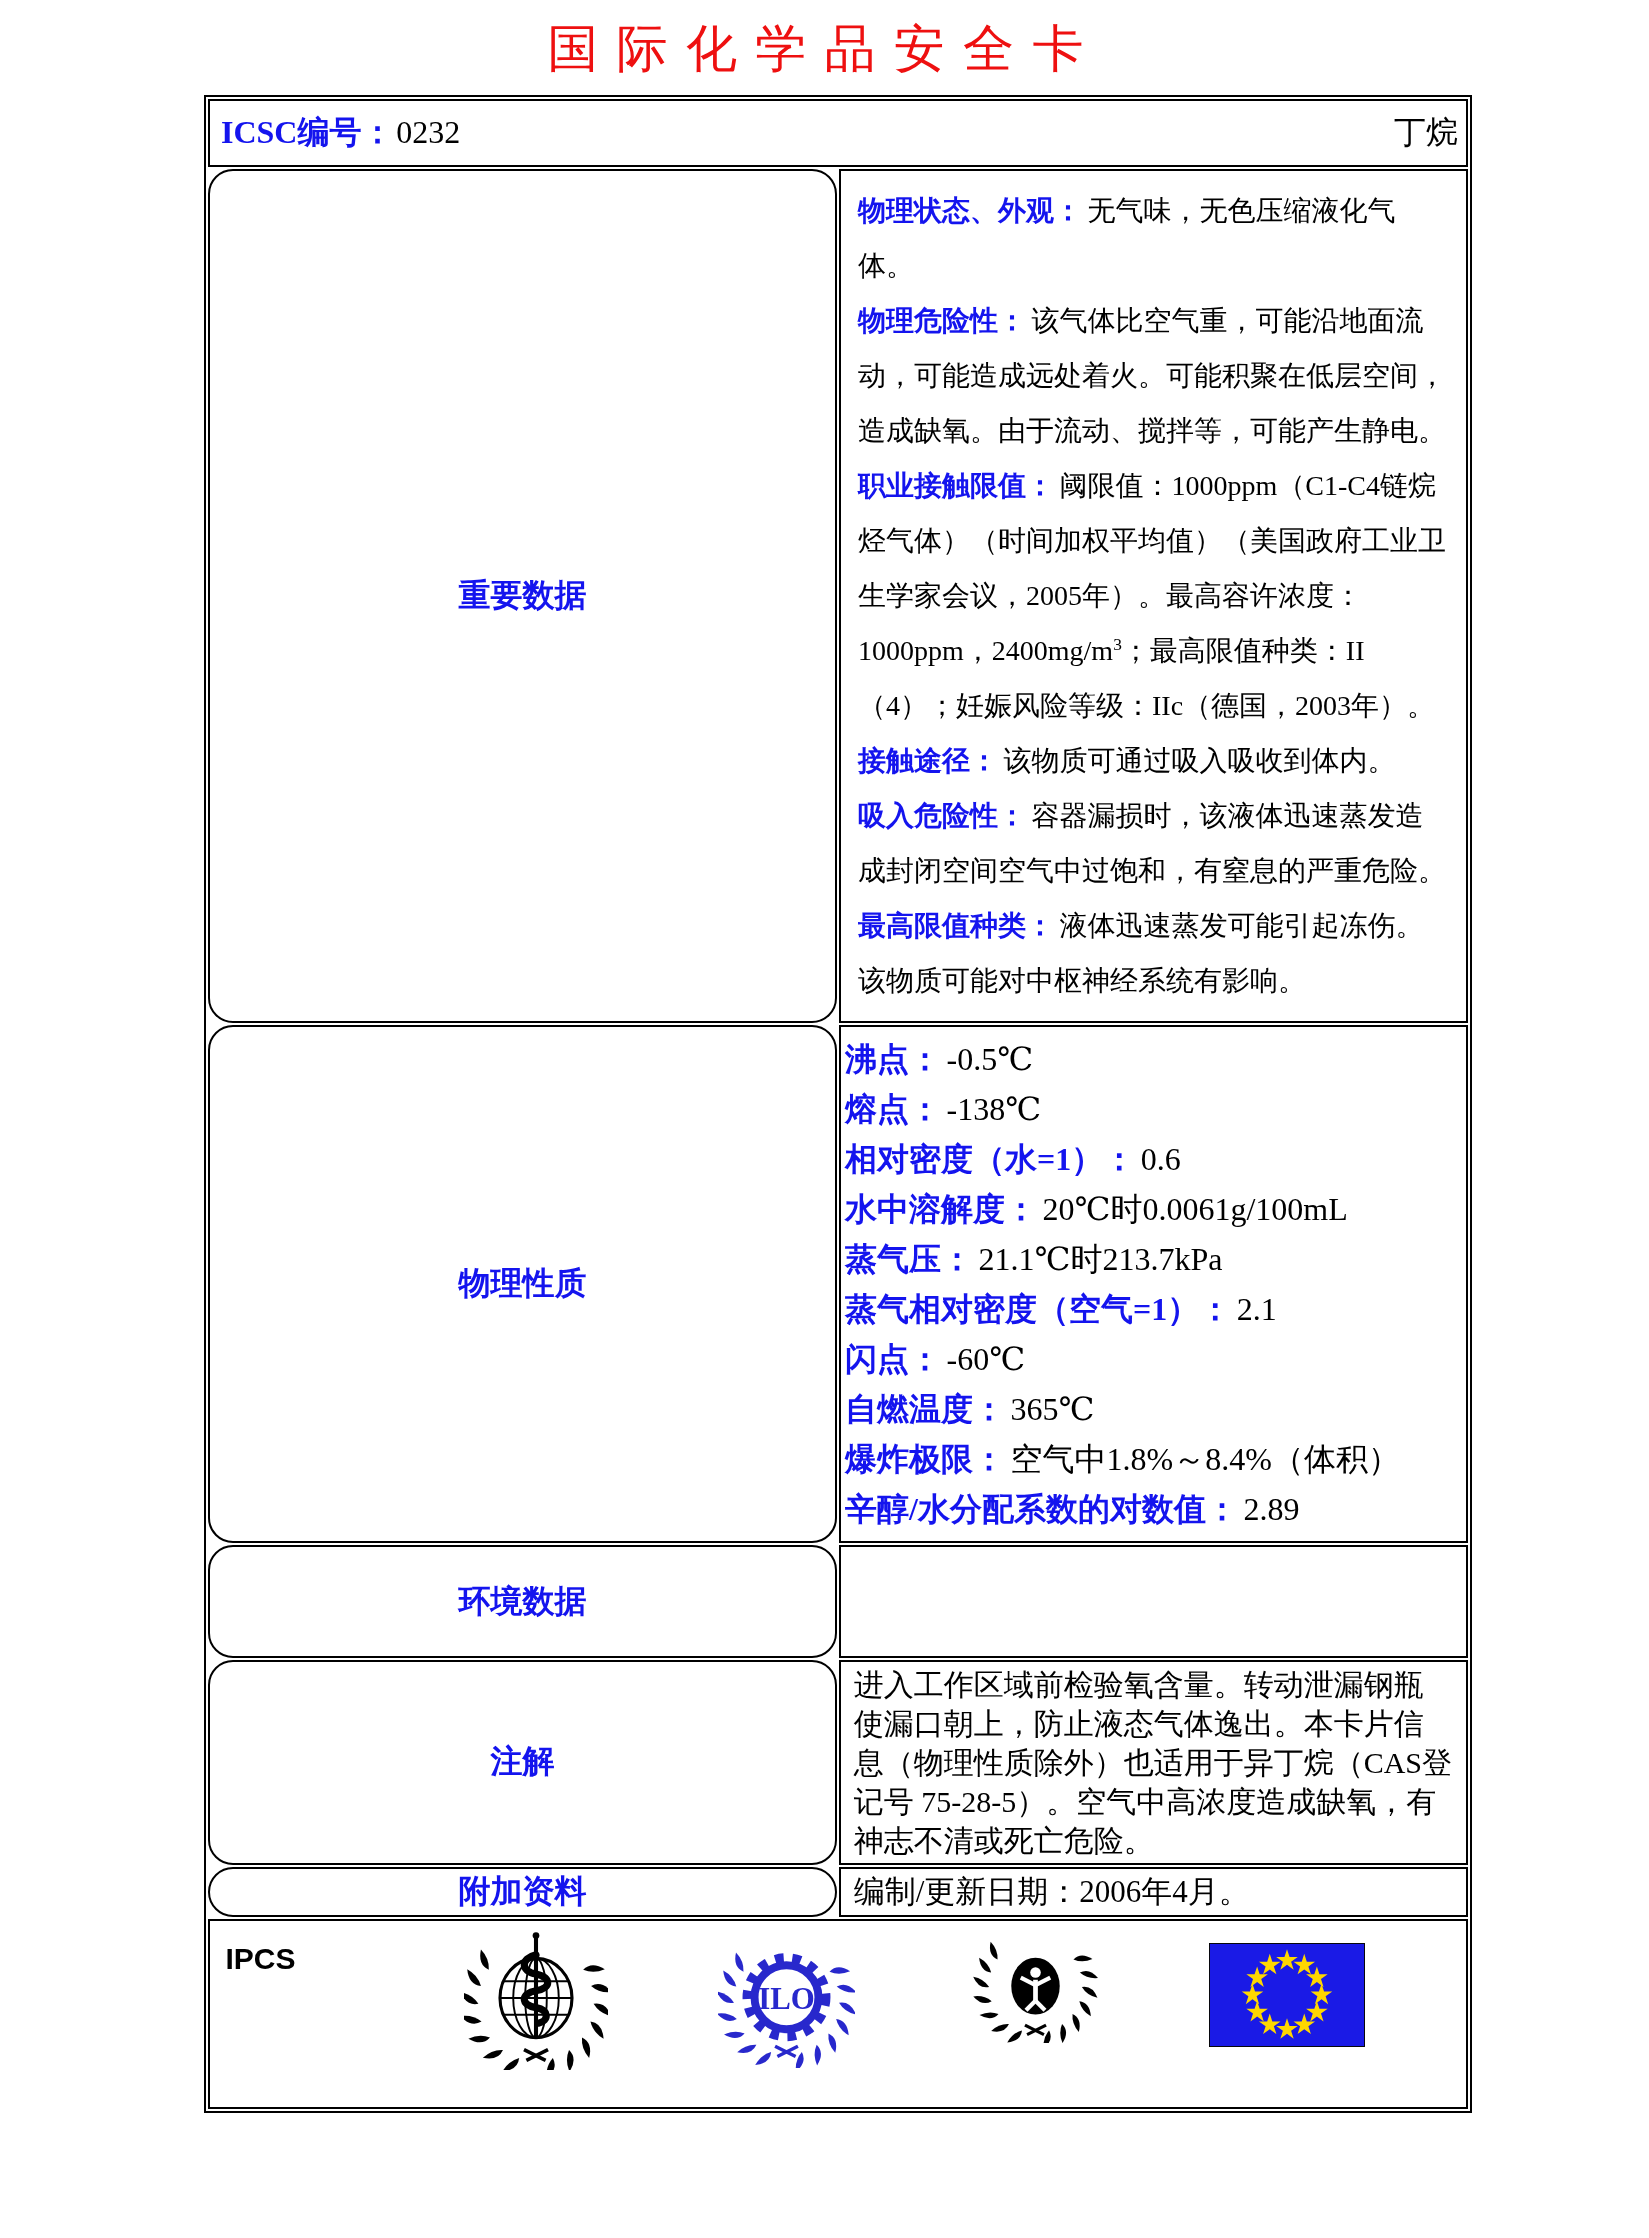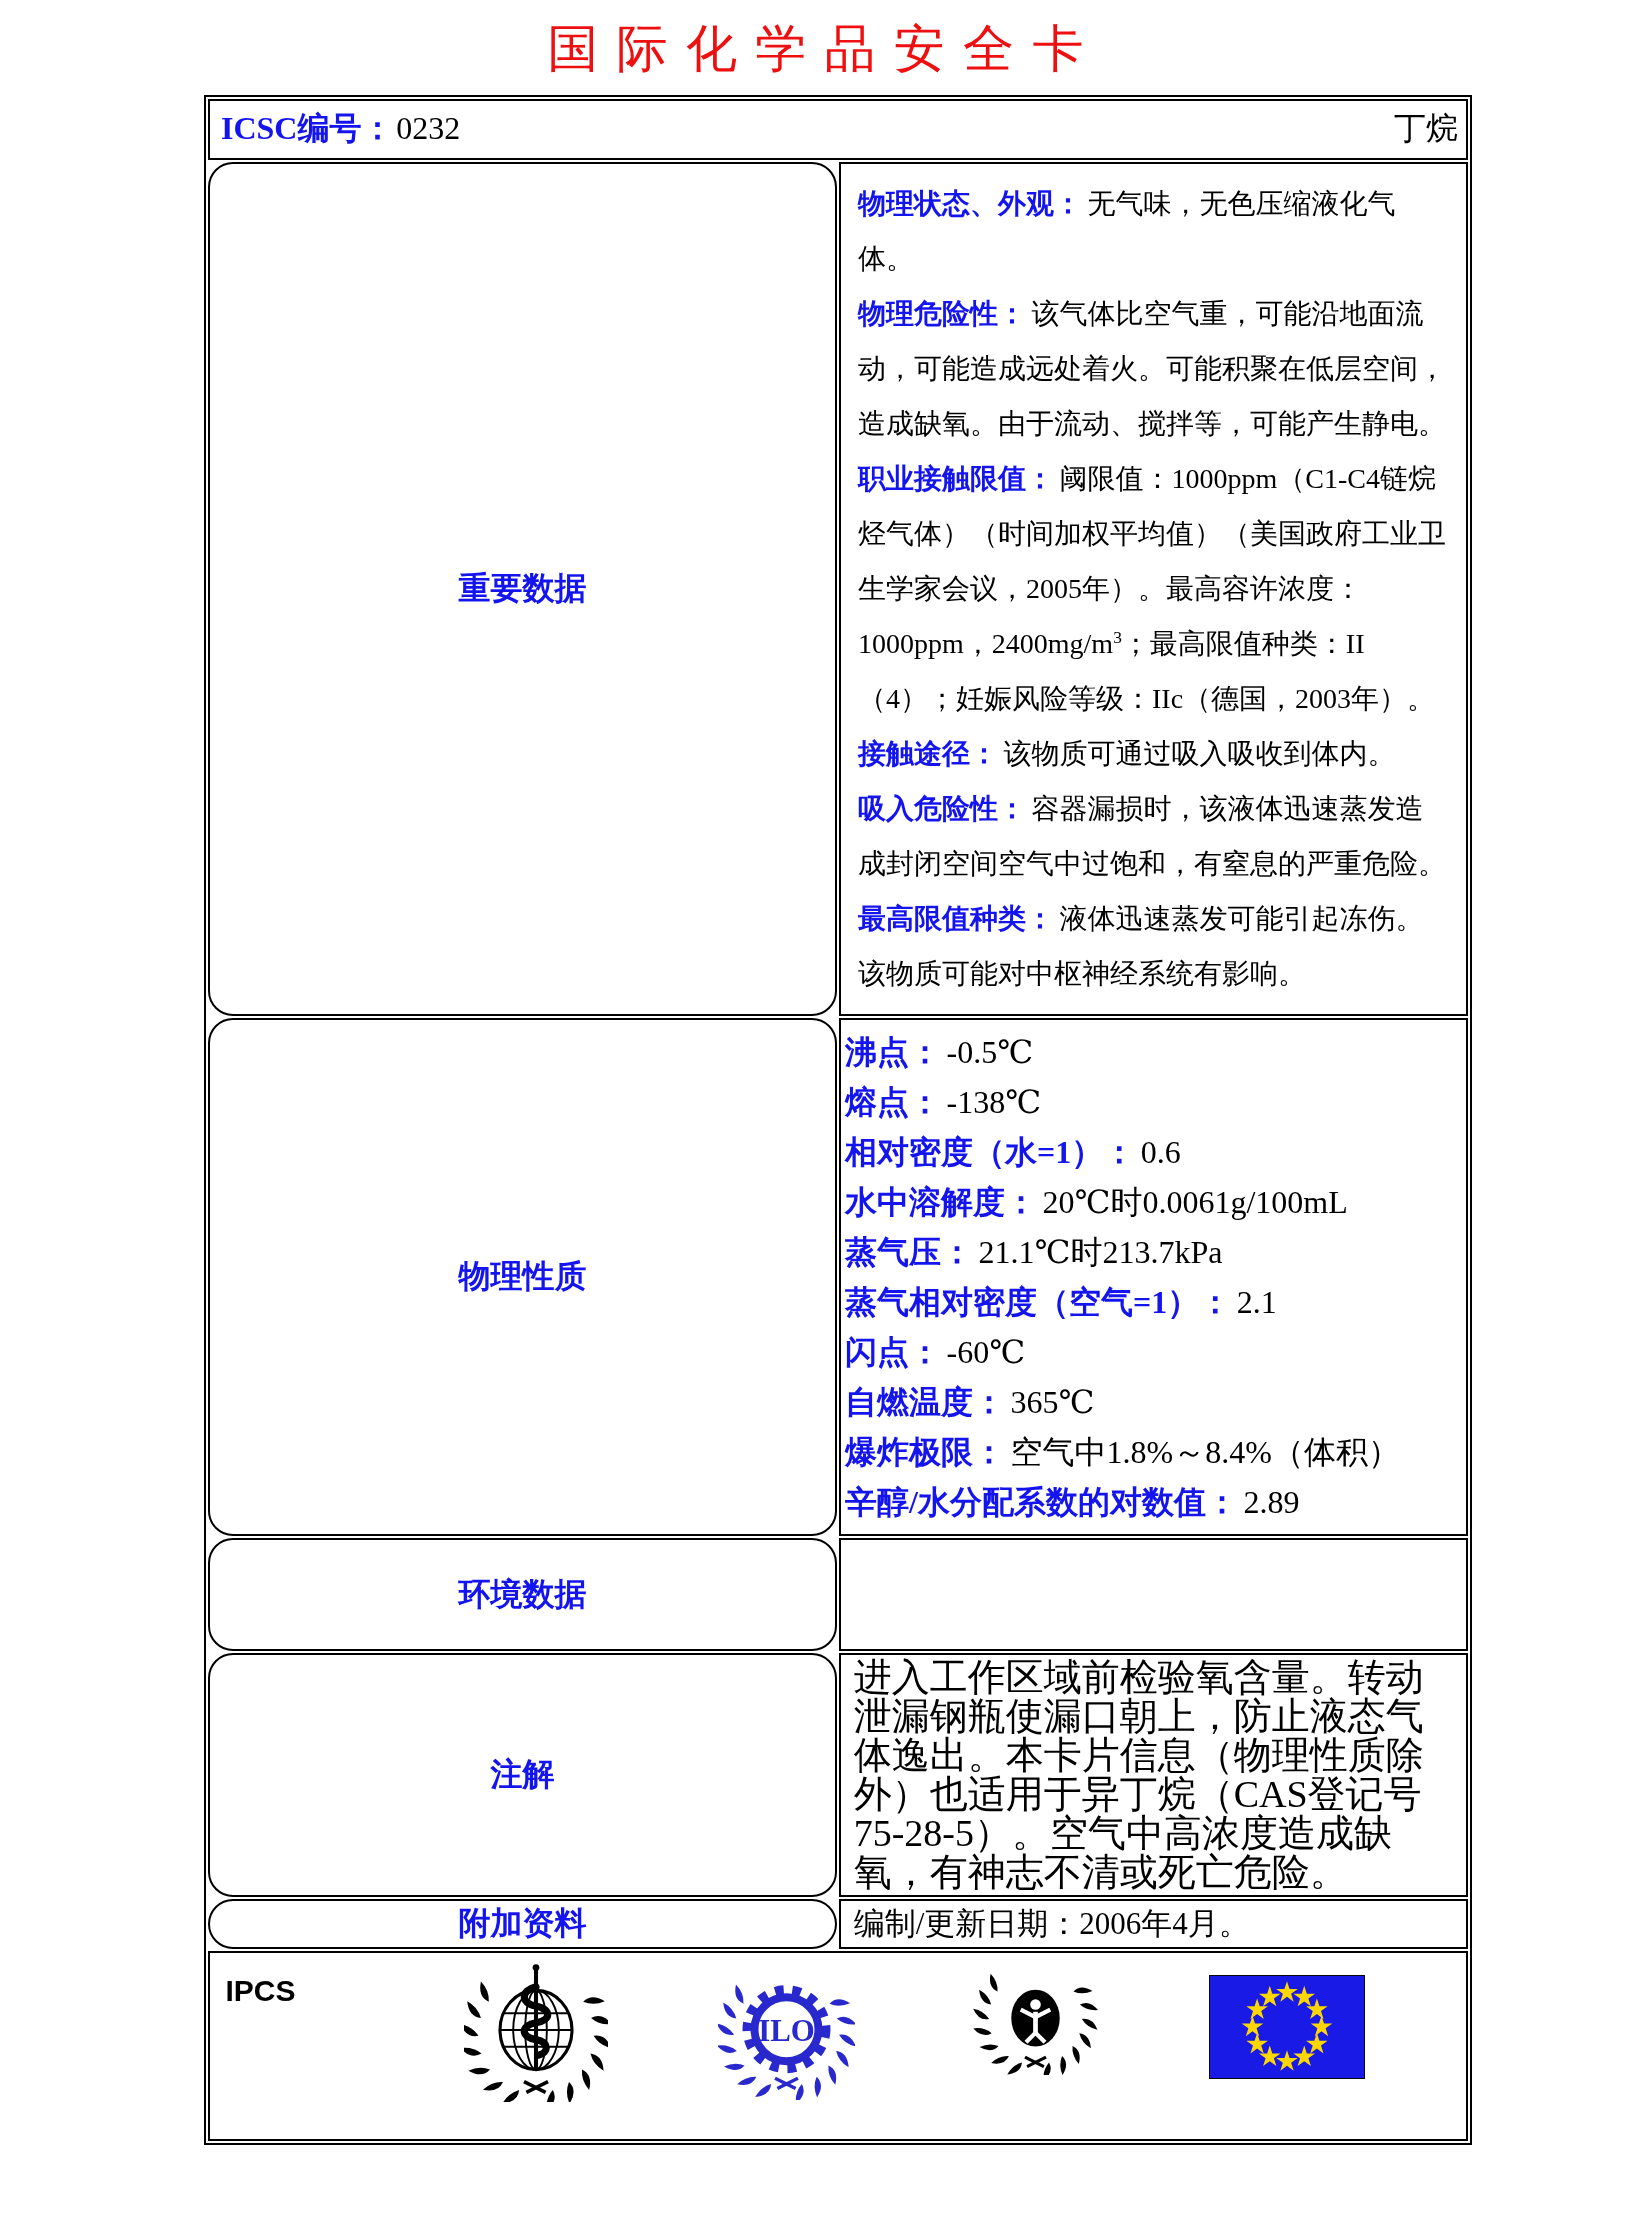--- a/index.html
+++ b/index.html
@@ -34,27 +34,27 @@
   }
   table.card td{border:2.1px solid #000;background:#fff;}
   td.label-cell{
     width:173px;
     text-align:center;vertical-align:middle;
     color:var(--label-blue);font-weight:bold;font-size:32px;border-radius:25px;
   }
   .k{color:var(--label-blue);font-weight:bold;margin-right:5.6px;}
   sup{font-size:0.62em;line-height:0;vertical-align:super;}
 
-  .r-head td{height:61px;font-size:32px;vertical-align:middle;}
+  .r-head td{height:68px;font-size:32px;vertical-align:middle;}
   .head-flex{display:flex;justify-content:space-between;align-items:center;padding:0 7px 0 10px;}
 
   .r-imp td.content-cell{height:694px;vertical-align:top;padding:12.7px 17px;font-size:28px;line-height:55px;}
   .r-phys td.content-cell{height:504px;vertical-align:top;padding:7px 4px;font-size:32px;line-height:50px;}
   .r-env td.content-cell{height:113px;}
-  .r-notes td.content-cell{height:114px;vertical-align:top;padding:2.8px 12.7px;font-size:38px;line-height:39px;}
+  .r-notes td.content-cell{height:114px;vertical-align:top;padding:2.8px 12.7px;font-size:30px;line-height:39px;}
   .r-add td.content-cell{height:42px;vertical-align:middle;padding:0 12.7px;font-size:31px;}
   .r-logos td{height:190px;position:relative;padding:0;}
 
   .ipcs-block{position:absolute;left:15.5px;top:21px;color:#000;}
   .ipcs-title{font-family:"Liberation Sans","DejaVu Sans",sans-serif;font-weight:bold;font-size:30px;line-height:34px;}
   .who-logo{position:absolute;left:254px;top:5.6px;}
   .ilo-logo{position:absolute;left:508px;top:10px;}
   .unep-block{position:absolute;left:762px;top:4.2px;width:127px;text-align:center;}
   .eu-flag{position:absolute;left:999px;top:22.5px;}
   .para{margin:0;}

